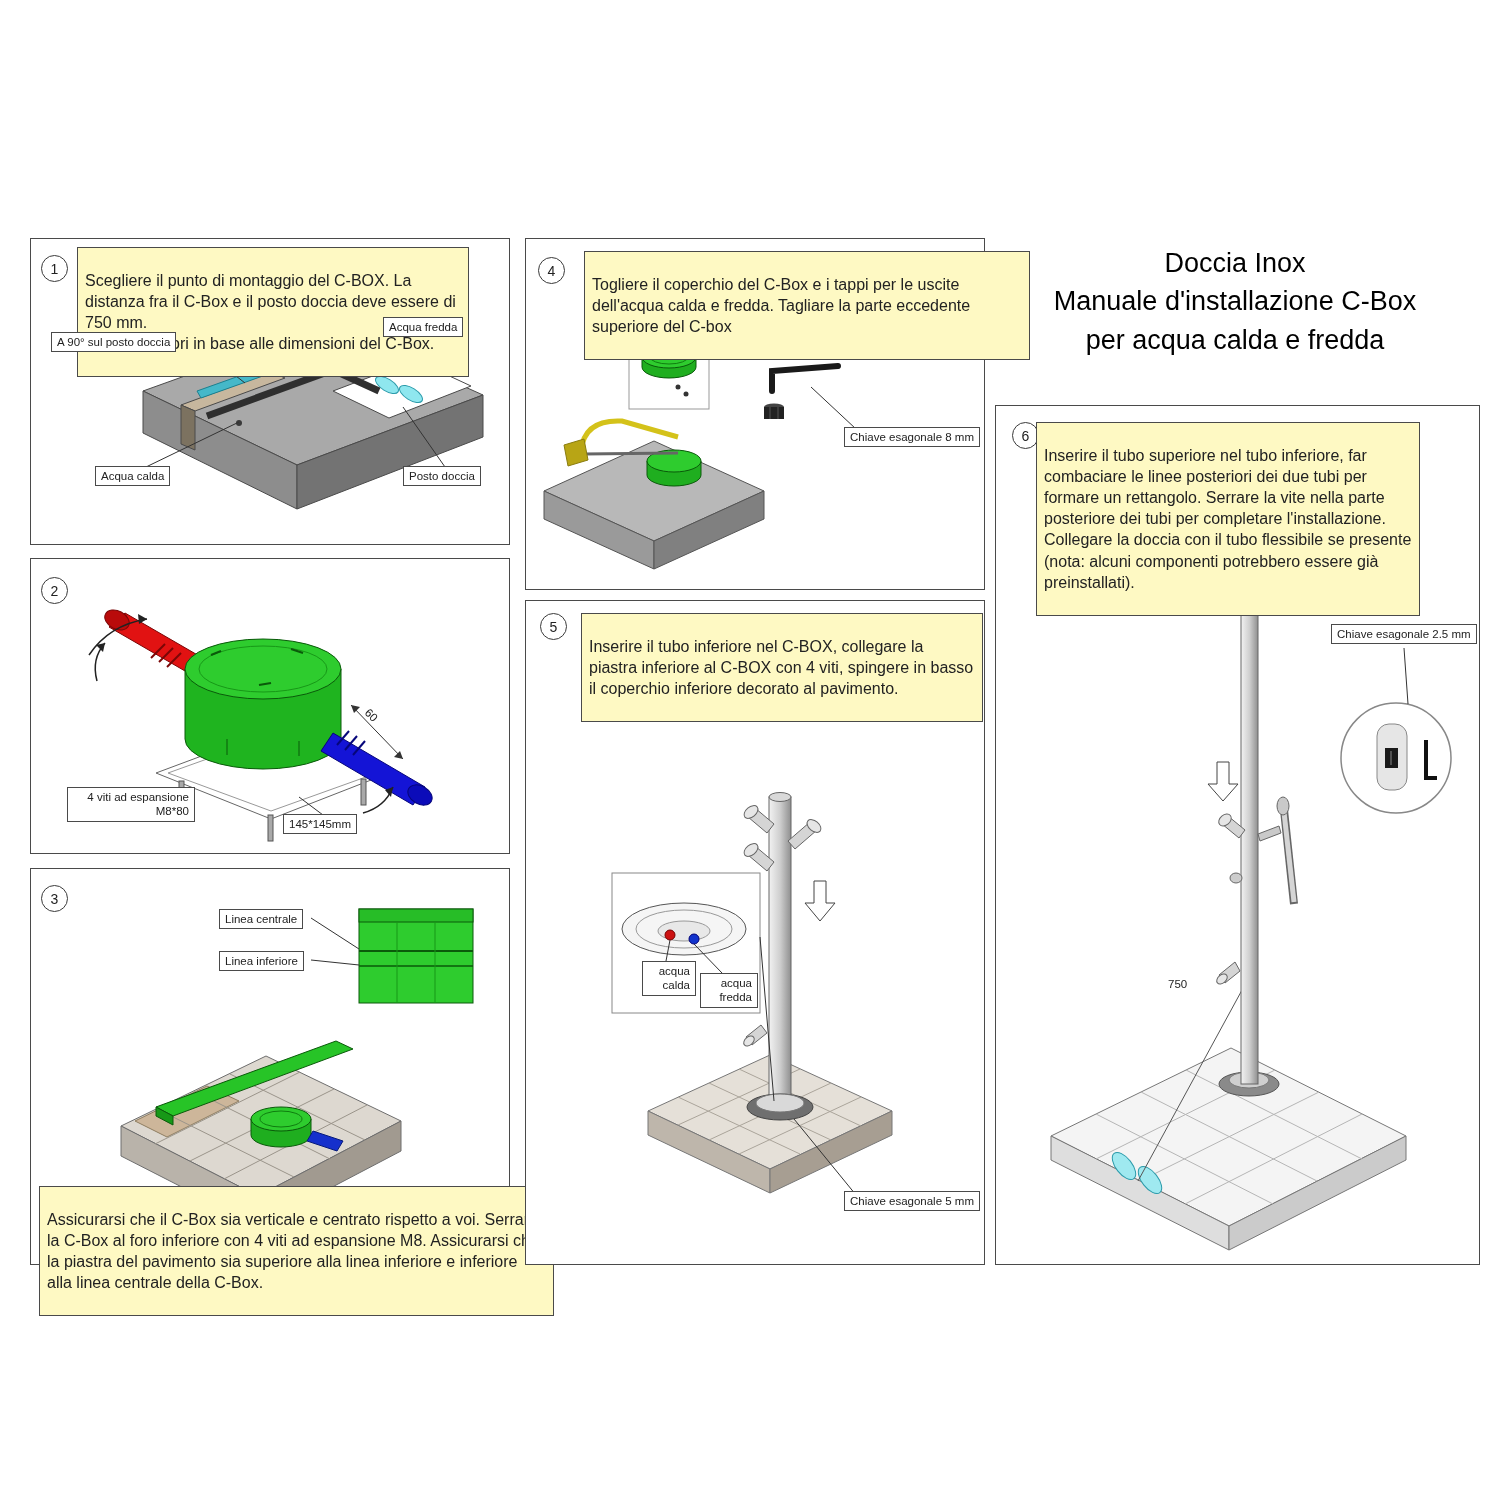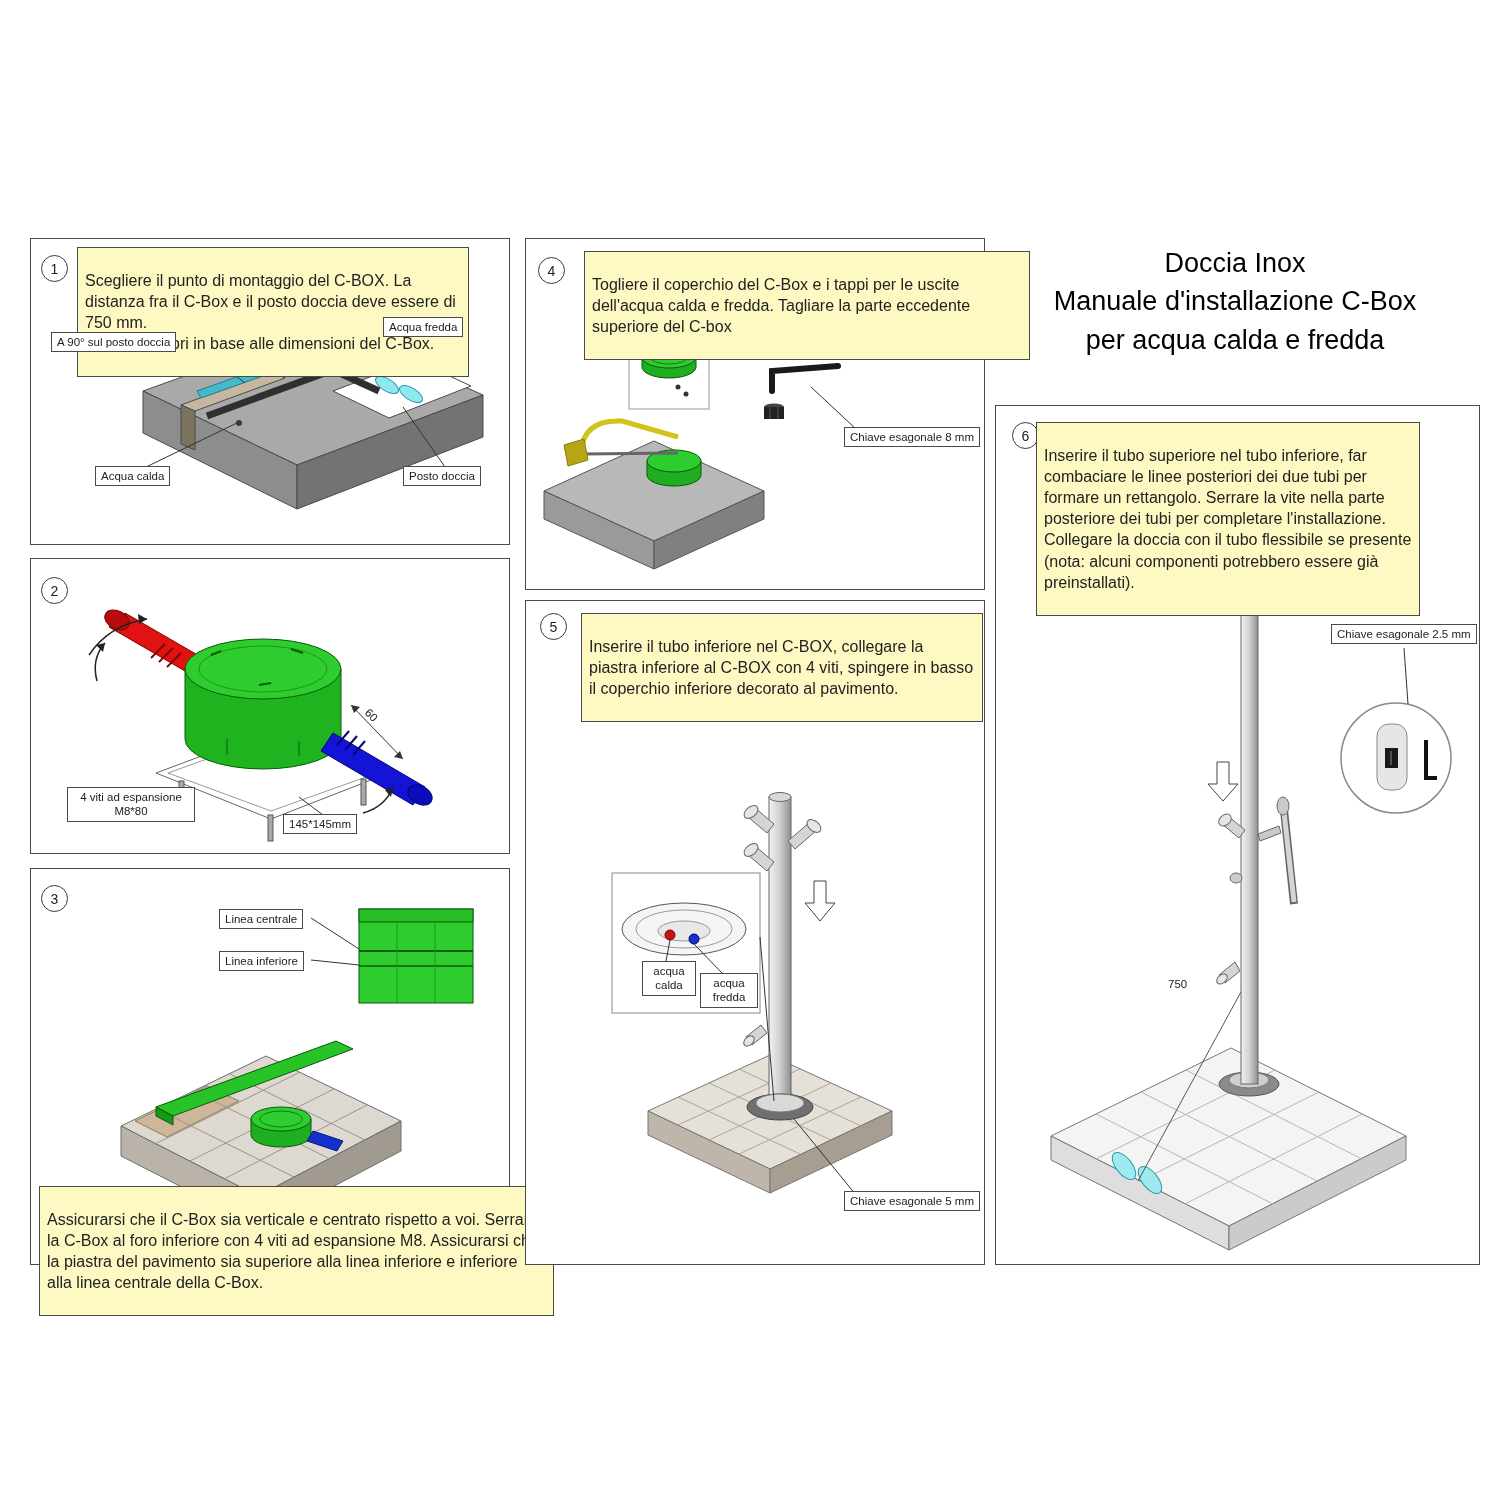--- a/index.html
+++ b/index.html
@@ -8,21 +8,21 @@
   .page { position:absolute; left:0; top:0; width:1500px; height:1500px; background:#fff; }
   .panel { position:absolute; border:1px solid #4a4a4a; background:#fff; }
   .illu { position:absolute; left:0; top:0; }
   .stepnum { position:absolute; width:27px; height:27px; border:1.5px solid #3a3a3a;
     border-radius:50%; display:flex; align-items:center; justify-content:center;
     font-size:14px; background:#fff; }
   .ibox { position:absolute; border:1px solid #4a4a4a; background:#fef9c3;
     font-size:16px; line-height:1.32; padding:22px 7px; white-space:pre-line; }
   .lbl { position:absolute; border:1px solid #4a4a4a; background:#fff;
     font-size:11.5px; line-height:1.25; padding:2px 5px; white-space:nowrap; }
-  .lbl.wrap { white-space:pre-line; text-align:center; }
+  .lbl.wrap { white-space:pre-line; text-align:right; }
   .dimtext { position:absolute; font-size:11.5px; color:#222; background:transparent; }
   .title { position:absolute; left:1000px; top:244px; width:470px; text-align:center;
     font-size:27px; line-height:1.42; color:#000000; }
 </style>
 </head>
 <body>
 
 <div class="page">
 
   <div class="title">

